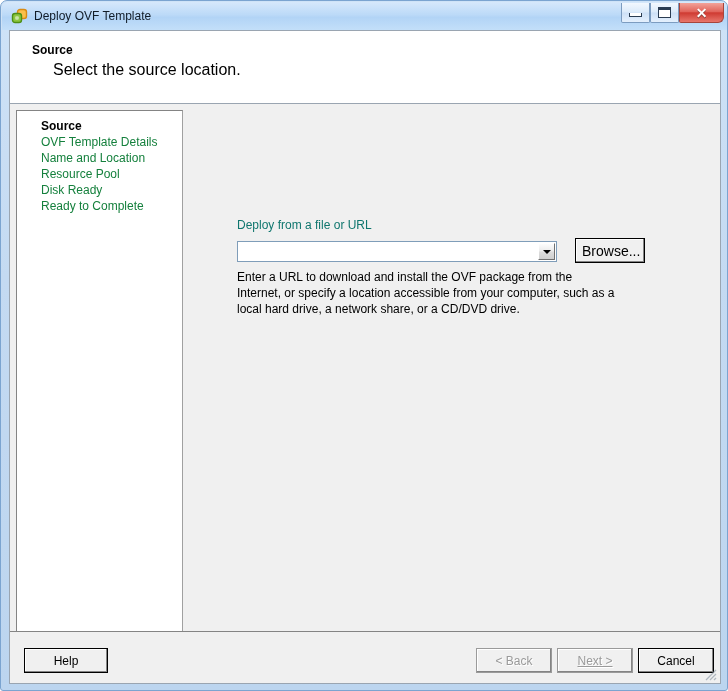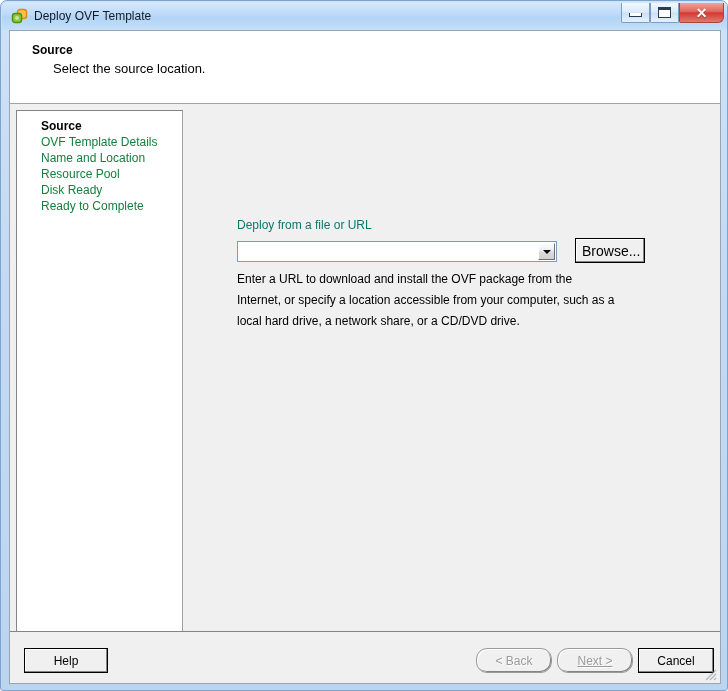--- a/index.html
+++ b/index.html
@@ -138,21 +138,21 @@
   .header-title {
     position: absolute;
     left: 22px; top: 12px;
     font-size: 12px;
     font-weight: bold;
     color: #000000;
   }
   .header-sub {
     position: absolute;
     left: 43px; top: 30px;
-    font-size: 13px;
+    font-size: 16px;
     color: #000000;
   }
 
   
   .body-area {
     position: absolute;
     left: 0; top: 74px;
     width: 710px;
     height: 543px;
     background: #f0f0f0;
@@ -271,21 +271,21 @@
     box-shadow: inset -1px -1px 0 #848484, inset 1px 1px 0 #ffffff;
     box-sizing: border-box;
     cursor: default;
   }
   .desc {
     position: absolute;
     left: 47px; top: 164px;
     width: 378px;
     font-size: 12px;
     color: #000000;
-    line-height: 21px;
+    line-height: 16px;
   }
 
   
   .footer {
     position: absolute;
     left: 0; bottom: 0;
     width: 710px;
     height: 52px;
     background: #f0f0f0;
     border-top: 1px solid #848484;
@@ -300,21 +300,20 @@
     background: #f0f0f0;
     border: 1px solid #000000;
     box-shadow: inset -1px -1px 0 #848484, inset 1px 1px 0 #ffffff;
     box-sizing: border-box;
     cursor: default;
   }
   .btn.disabled {
     color: #9a9a9a;
     border-color: #9a9a9a;
     text-shadow: 1px 1px 0 #ffffff;
-    border-radius: 11px;
   }
   .btn-help  { left: 14px;  top: 16px; width: 84px; }
   .btn-back  { left: 466px; top: 16px; width: 76px; }
   .btn-next  { left: 547px; top: 16px; width: 76px; text-decoration: underline; }
   .btn-cancel{ left: 628px; top: 16px; width: 76px; }
 
   .grip {
     position: absolute;
     right: 3px; bottom: 2px;
     width: 14px; height: 14px;

